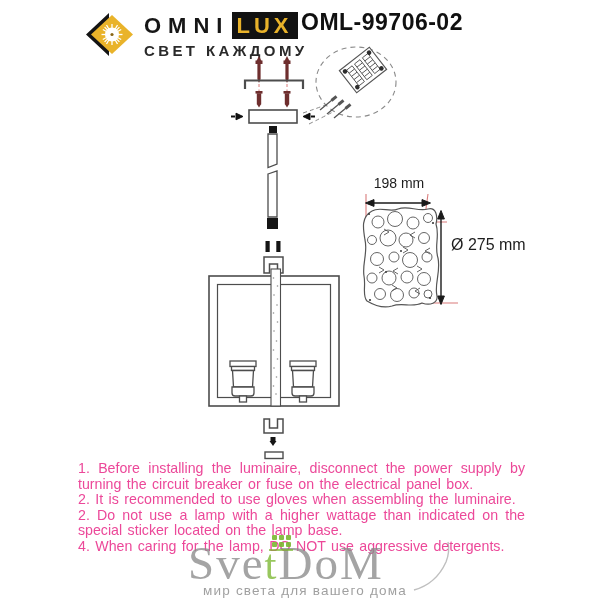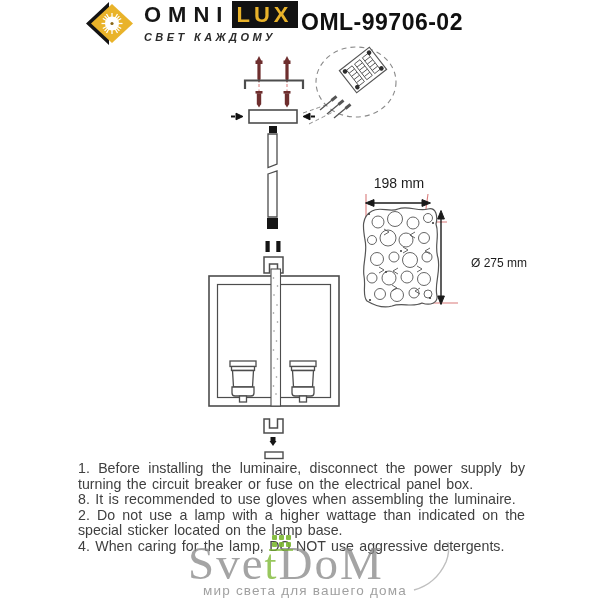--- a/index.html
+++ b/index.html
@@ -2,58 +2,57 @@
 <html><head>
 <meta charset="utf-8">
 <style>
   html,body { margin:0; padding:0; background:#fff; }
   .page {
     position:relative; width:600px; height:600px; background:#ffffff;
     font-family:"Liberation Sans", sans-serif; overflow:hidden;
   }
 
   
-  .logo { position:absolute; left:76px; top:1px; display:flex; align-items:flex-start;justify-content:flex-end; }
+  .logo { position:absolute; left:76px; top:12px; display:flex; align-items:flex-start;justify-content:flex-end; }
   .logo-mark { width:62px; height:46px; }
   .logo-text { margin-left:6px; }
   .brand-row { display:flex; align-items:stretch; height:27px; }
   .brand-name {
     font-size:22px; font-weight:600; letter-spacing:7px; color:#161616;
     line-height:27px;
   }
   .lux-badge {
     background:#121212; color:#E9B32A; font-size:22px; font-weight:700;
     letter-spacing:4px; padding:0 6px 0 4px; margin-left:3px;
     display:flex; align-items:center;
   }
   .brand-tagline {
-    font-size:11px; letter-spacing:3.4px; color:#2a2a2a; margin-top:3px;
-    white-space:nowrap; font-weight:600;font-style:italic;
+    font-size:15px; letter-spacing:3.4px; color:#2a2a2a; margin-top:3px;
+    white-space:nowrap; font-weight:600;
   }
   .model-number {
     position:absolute; left:301px; top:9px; font-size:23px; font-weight:700;
     color:#101010; letter-spacing:0.5px; white-space:nowrap;
   }
 
   
   .diagram-svg { position:absolute; left:0; top:0; width:600px; height:600px; }
   .dim-width {
     position:absolute; left:366px; top:175px; width:66px; text-align:center;
     font-size:14px; color:#1d1d1d; white-space:nowrap;
   }
   .dim-diameter {
-    position:absolute; left:451px; top:256px; font-size:12px; color:#1d1d1d;
+    position:absolute; left:451px; top:236px; font-size:16px; color:#1d1d1d;
     white-space:nowrap;
-    margin-left:20px;
   }
 
   
   .instructions {
     position:absolute; left:78px; top:461px; width:447px;
-    font-size:14.2px; line-height:15.6px; color:#404040; word-spacing:1.5px;
+    font-size:14.2px; line-height:15.6px; color:#ec4899; word-spacing:1.5px;
   }
   .instructions p { margin:0; text-align:justify; }
 
   
   .watermark { position:absolute; left:0; top:0; width:600px; height:600px; pointer-events:none; }
   .wm-main {
     position:absolute; left:188px; top:540px;
     font-family:Liberation Serif, serif; font-size:43px; line-height:46px;
     color:#8b8b8b; letter-spacing:2px; opacity:0.78; white-space:nowrap;
   }
@@ -285,21 +284,21 @@
           <circle cx="386" cy="272" r="1"></circle>
       </g>
     </g>
   </svg>
 
   <div class="dim-width">198 mm</div>
   <div class="dim-diameter">Ø 275 mm</div>
 
   <div class="instructions">
     <p>1. Before installing the luminaire, disconnect the power supply by turning the circuit breaker or fuse on the electrical panel box.</p>
-    <p>8. It is recommended to use gloves when assembling the luminaire.</p>
+    <p>2. It is recommended to use gloves when assembling the luminaire.</p>
     <p>2. Do not use a lamp with a higher wattage than indicated on the special sticker located on the lamp base.</p>
     <p>4. When caring for the lamp, DO NOT use aggressive detergents.</p>
   </div>
 
   <div class="watermark">
     <div class="wm-main"><span class="wm-big">Sve</span><span class="wm-green">t</span><span class="wm-big">DoM</span></div>
     <svg class="wm-lamp" width="26" height="20" viewBox="0 0 26 20">
       <g fill="#7cb832">
         <rect x="4" y="2" width="5" height="5" rx="1"></rect>
         <rect x="11" y="2" width="5" height="5" rx="1"></rect>

